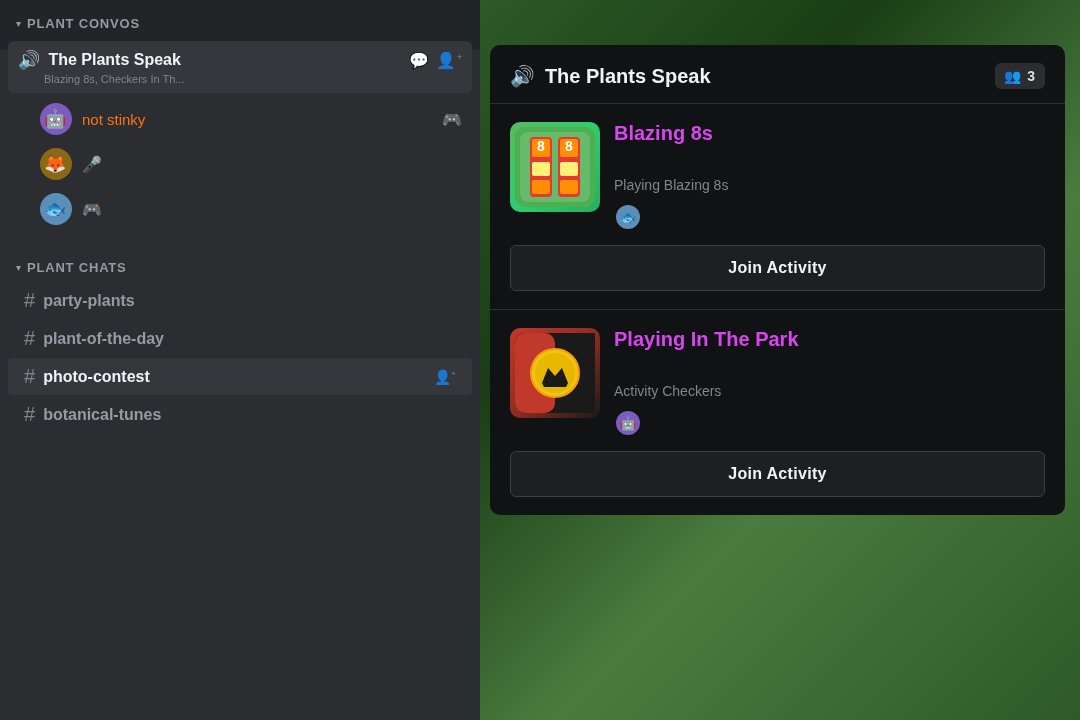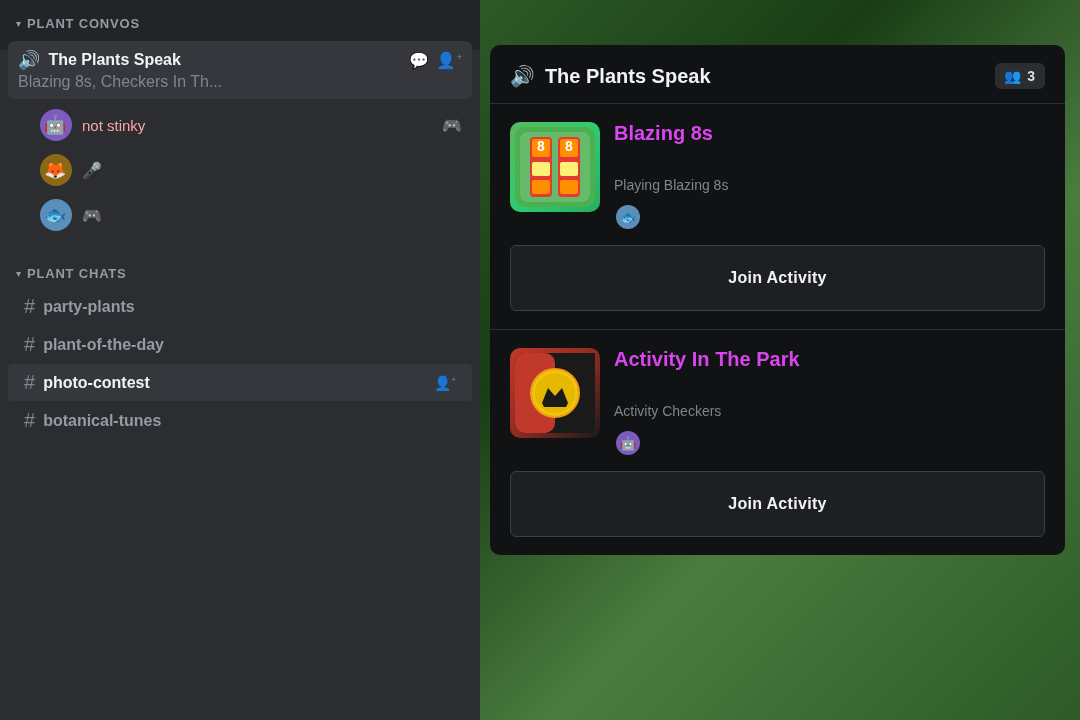--- a/index.html
+++ b/index.html
@@ -74,23 +74,24 @@
     }
 
     .voice-channel-name {
       font-size: 16px;
       font-weight: 600;
       color: #f2f3f5;
       flex: 1;
     }
 
     .voice-channel-sub {
-      font-size: 16px;
+      font-size: 11px;
       color: #80848e;
       margin-top: 2px;
+      margin-left: 26px;
     }
 
     .voice-channel-icons {
       display: flex;
       gap: 8px;
       align-items: center;
     }
 
     .icon-btn {
       color: #80848e;
@@ -116,21 +117,21 @@
       flex-shrink: 0;
       display: flex;
       align-items: center;
       justify-content: center;
       font-size: 18px;
       position: relative;
     }
 
     .member-name {
       font-size: 15px;
-      color: #fca5a5;
+      color: #f97316;
       flex: 1;
     }
 
     .member-icon {
       color: #80848e;
       font-size: 16px;
     }
 
     
     .section-gap { height: 12px; }
@@ -296,21 +297,21 @@
       border-radius: 50%;
       display: flex;
       align-items: center;
       justify-content: center;
       font-size: 14px;
       border: 2px solid #111214;
     }
 
     .join-btn {
       width: 100%;
-      padding: 23px;
+      padding: 13px;
       background: #1e1f22;
       border: 1.5px solid #3d3f44;
       border-radius: 6px;
       color: #f2f3f5;
       font-size: 16px;
       font-weight: 600;
       cursor: pointer;
       letter-spacing: 0.3px;
       transition: background 0.15s;
     }
@@ -437,21 +438,21 @@
             <rect x="40" y="0" width="40" height="80" rx="0" fill="#1a1a1a"></rect>
 
             <circle cx="40" cy="40" r="24" fill="#f1c40f" stroke="#f39c12" stroke-width="2"></circle>
             <circle cx="40" cy="40" r="20" fill="#e6b800"></circle>
 
             <polygon points="27,50 33,35 40,43 47,35 53,50" fill="#1a1a1a"></polygon>
             <polygon points="27,50 53,50 51,54 29,54" fill="#1a1a1a"></polygon>
           </svg>
         </div>
         <div class="activity-details">
-          <div class="activity-game-name">Activity In The Park</div>
+          <div class="activity-game-name">Playing In The Park</div>
           <div class="activity-status">Activity Checkers</div>
           <div class="activity-players">
             <div class="player-avatar" style="background:#7c5cbf; font-size:13px;">🤖</div>
           </div>
         </div>
       </div>
       <button class="join-btn">Join Activity</button>
     </div>
   </div>
 </div>

